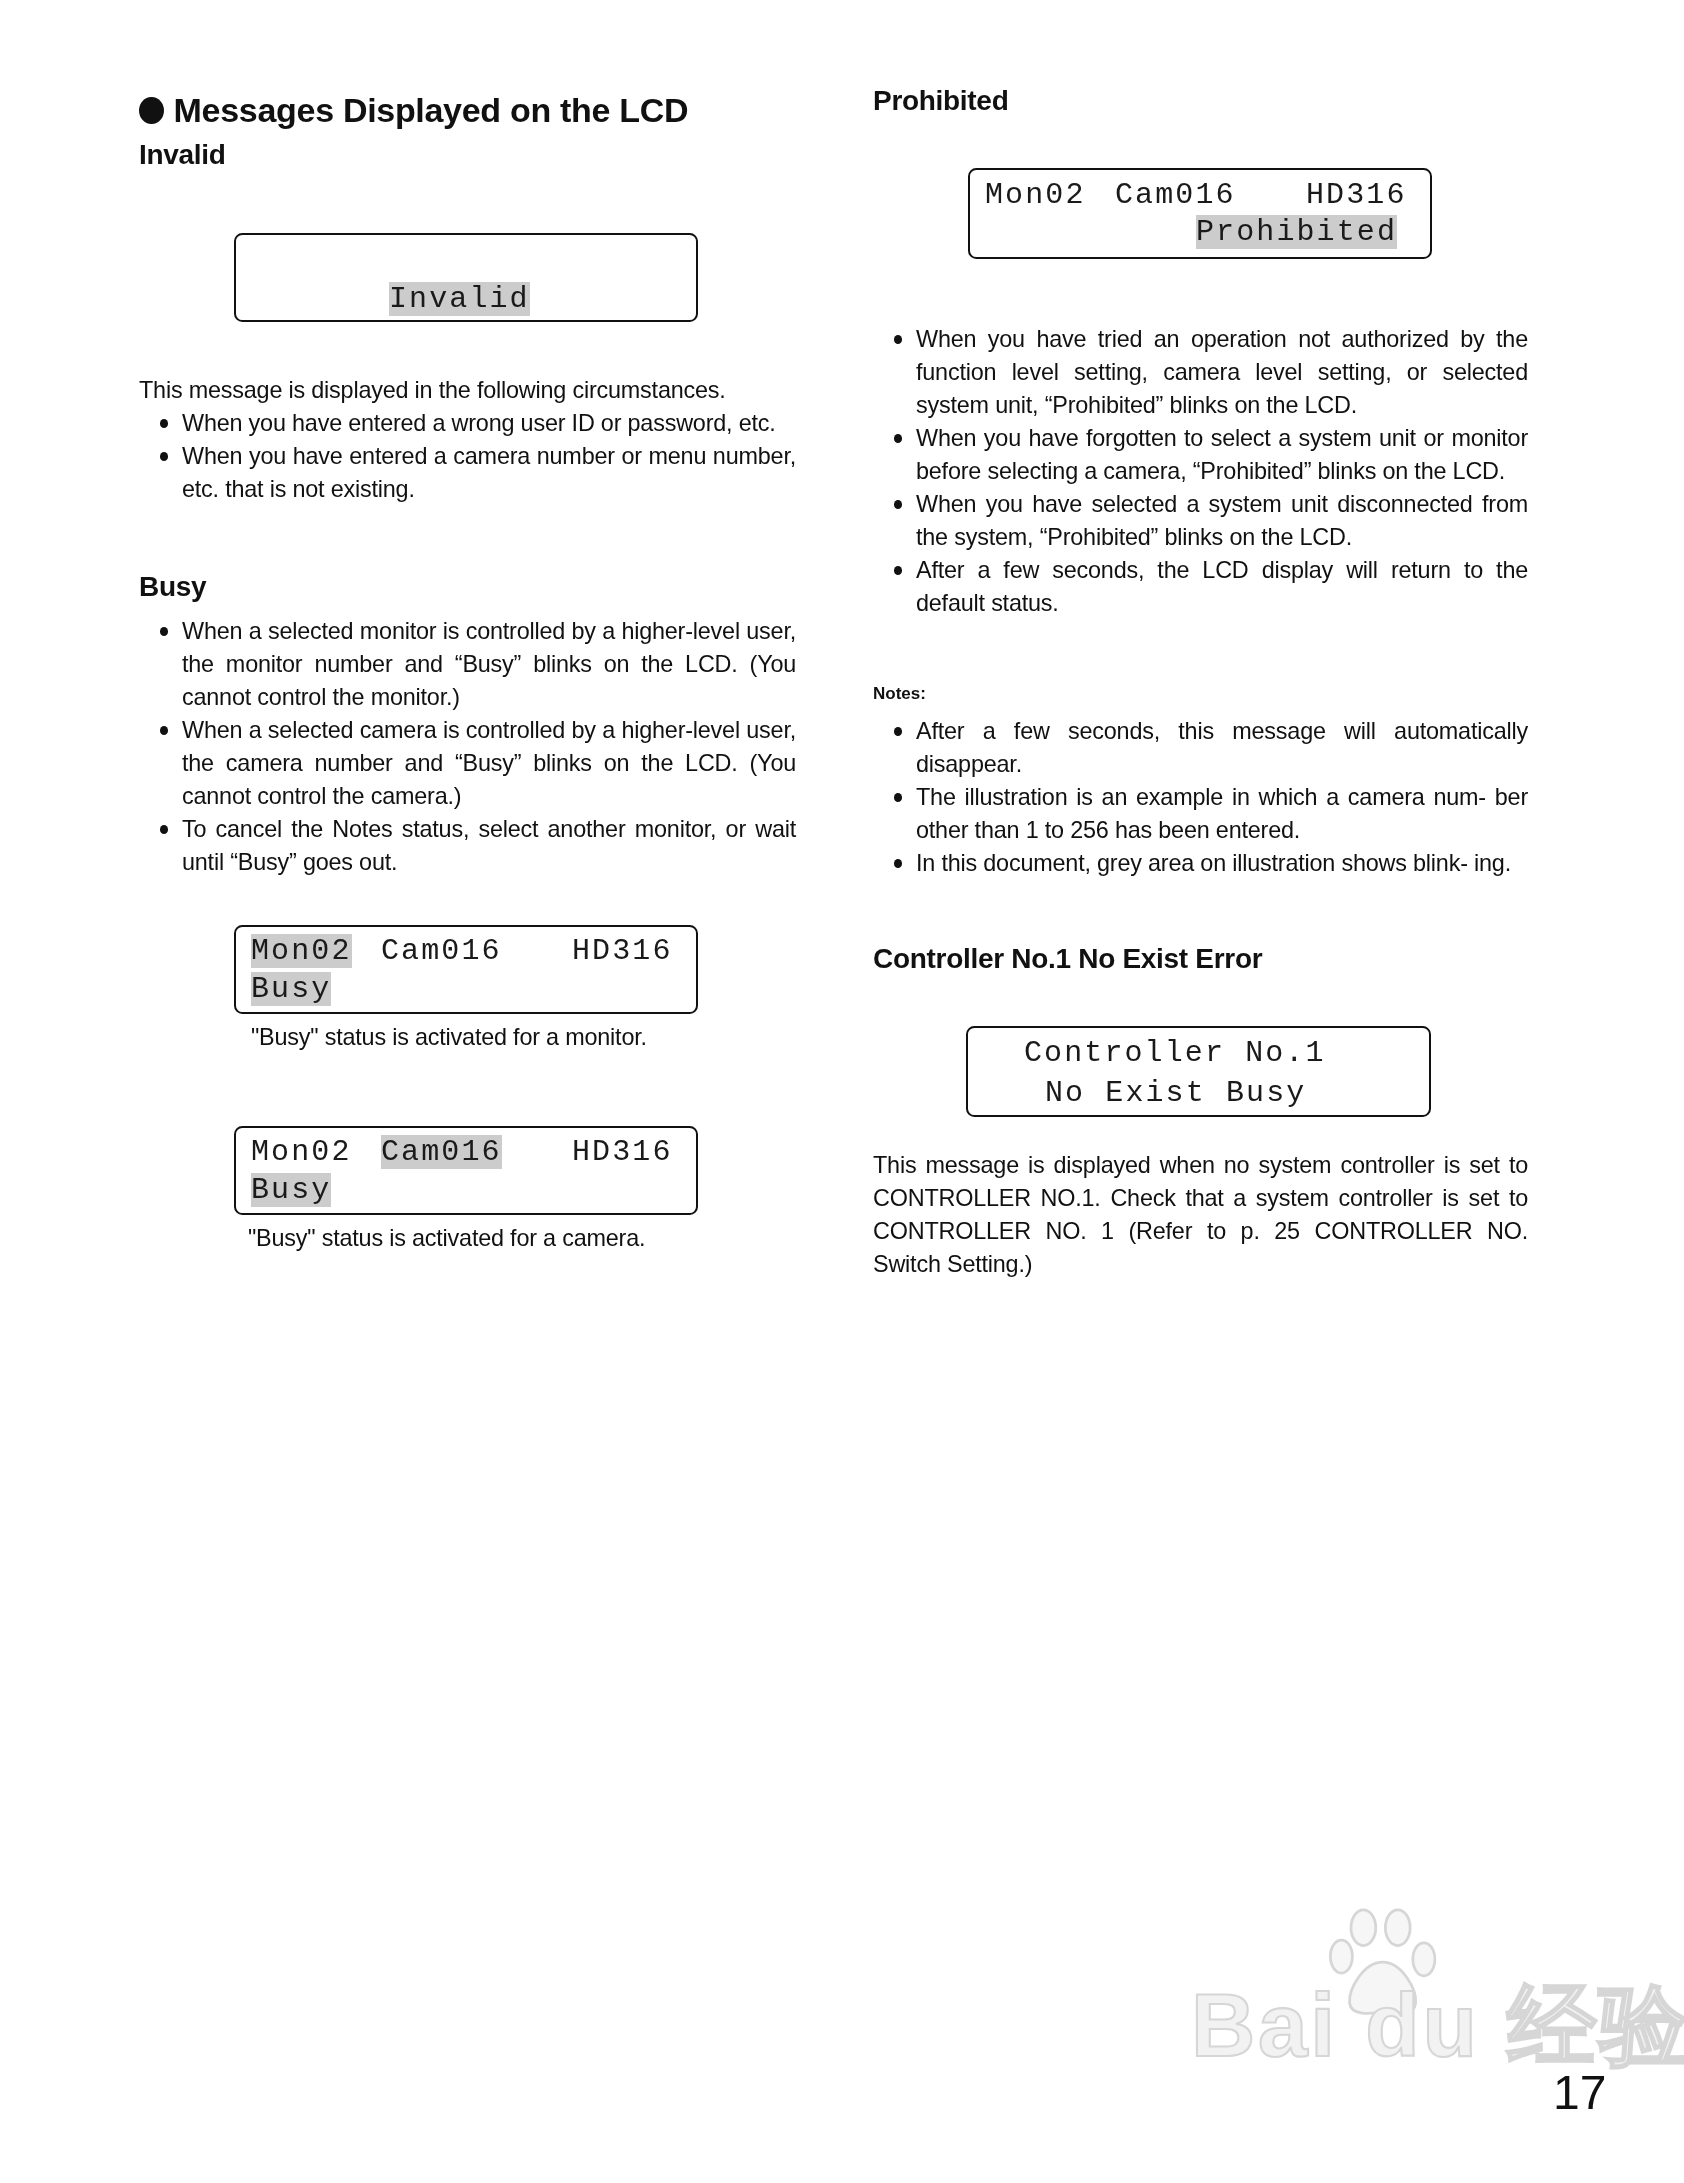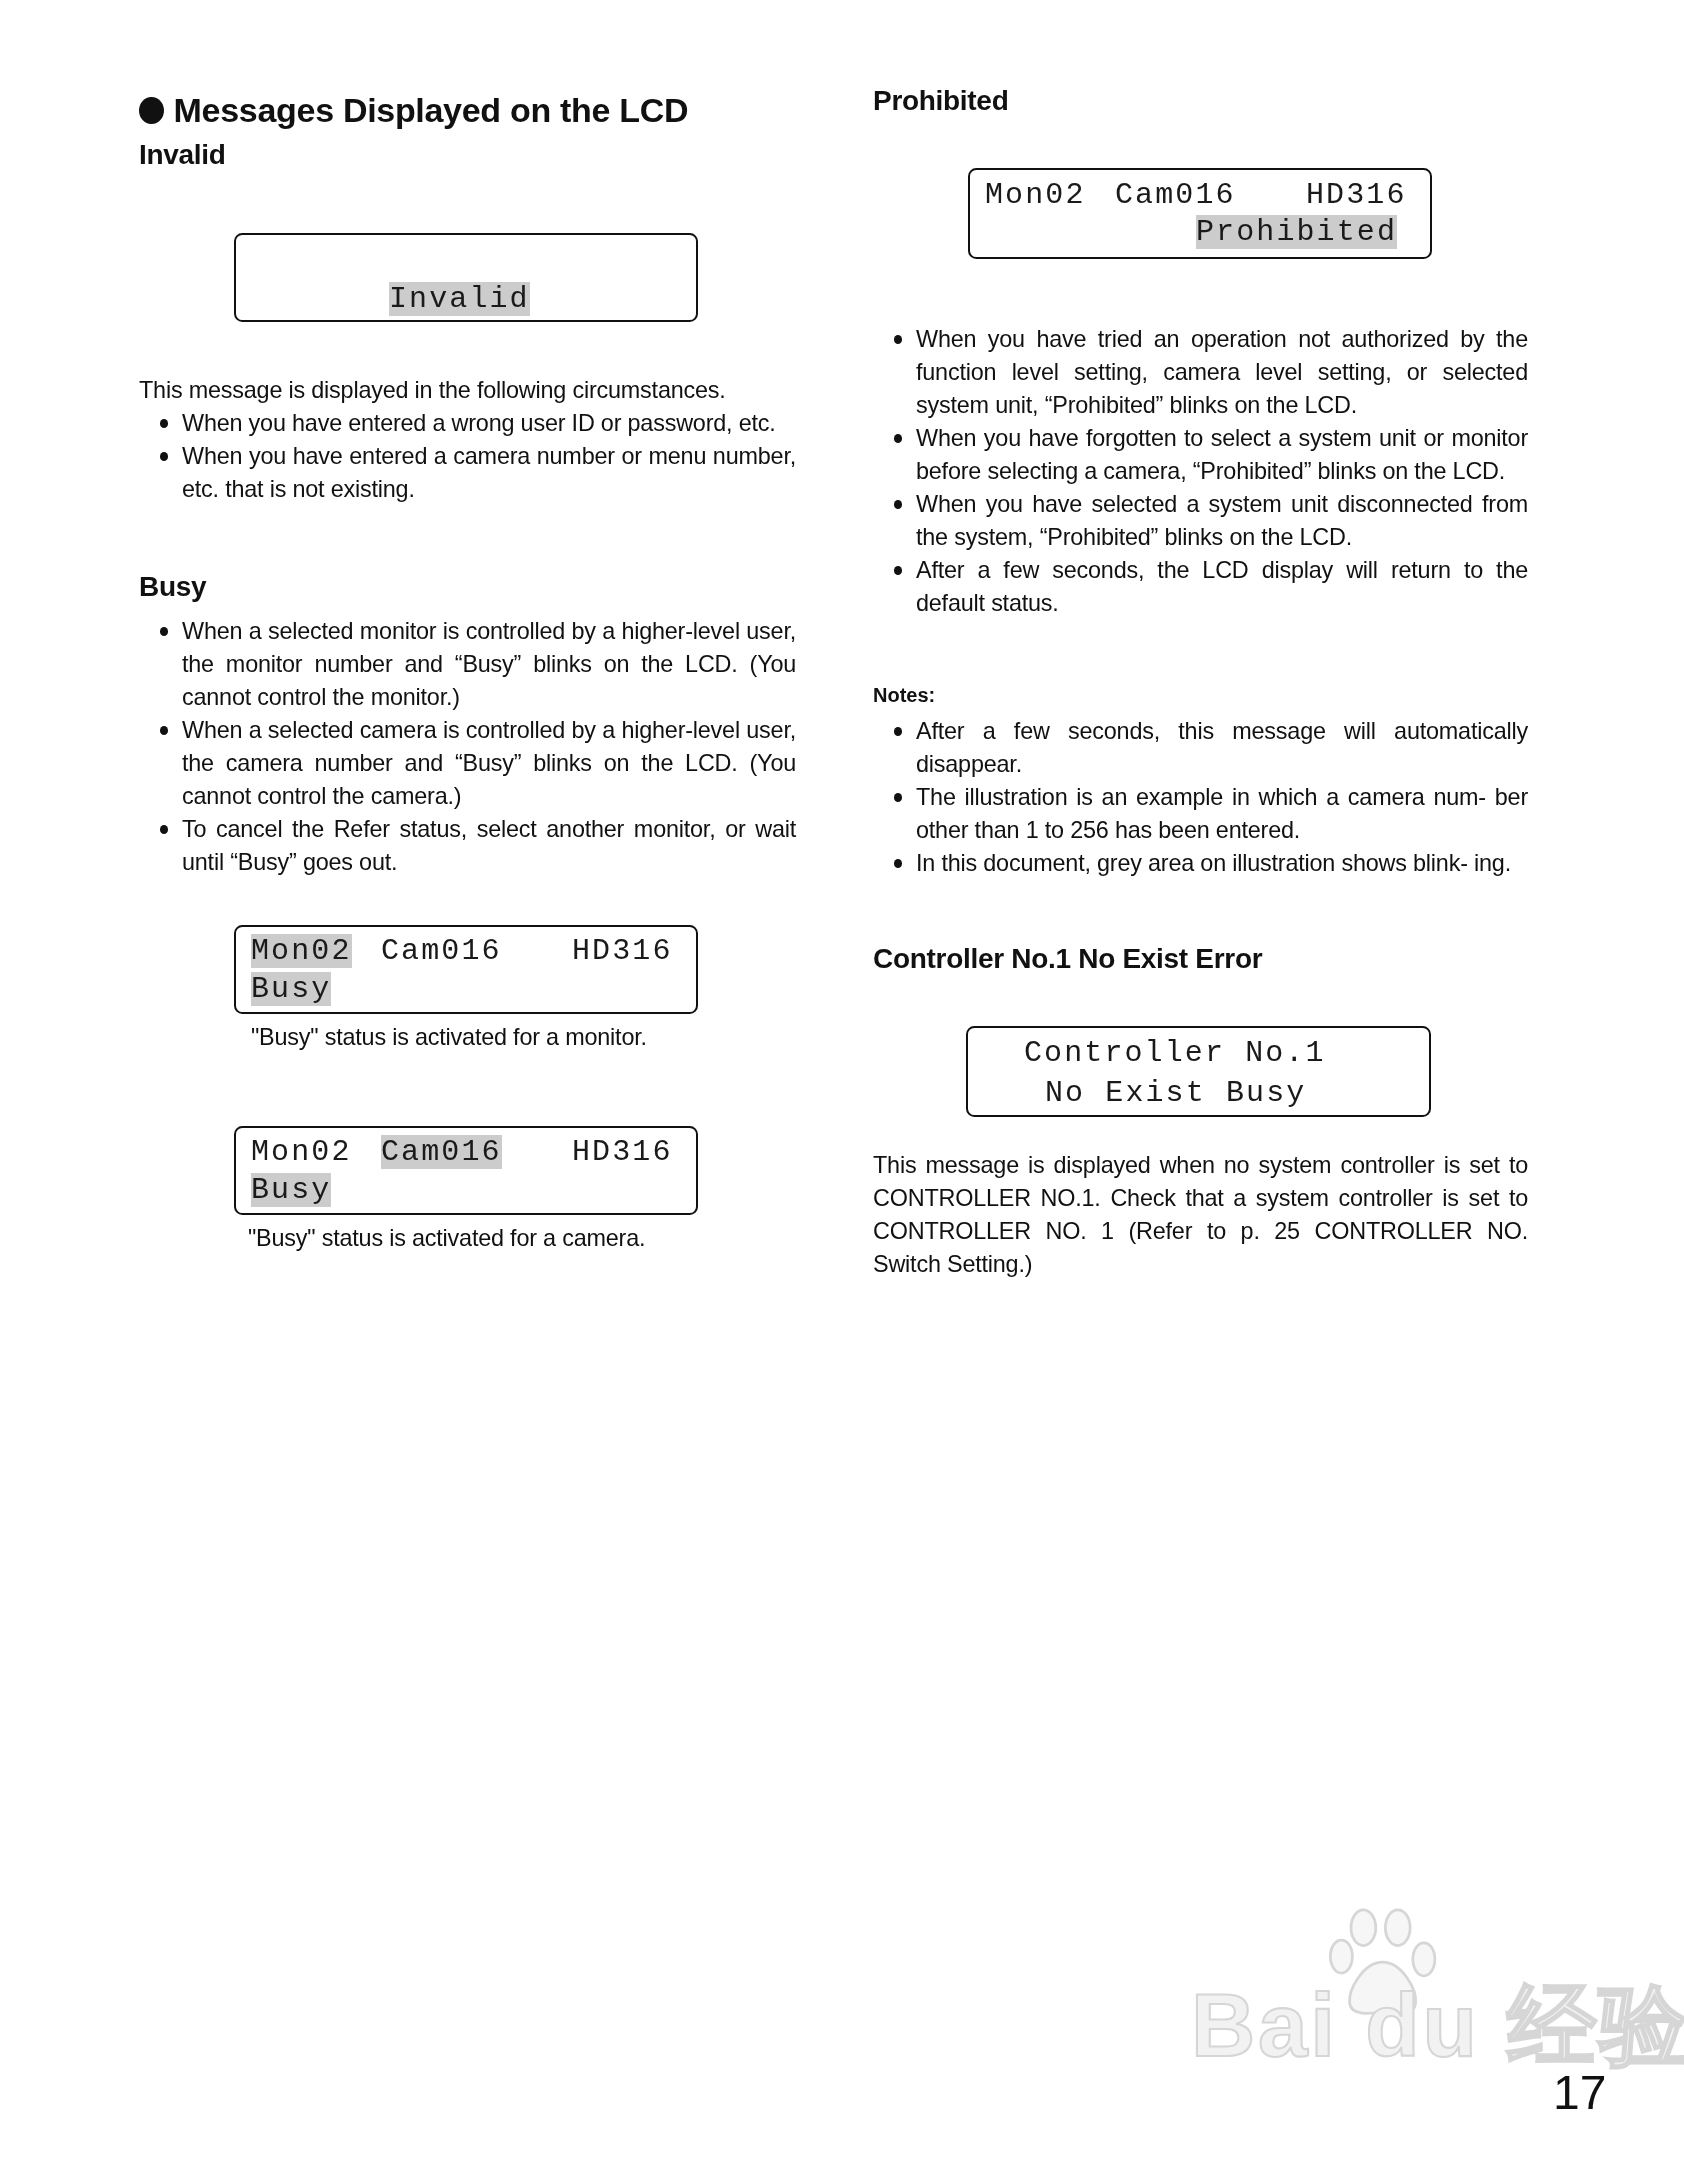--- a/index.html
+++ b/index.html
@@ -9,21 +9,21 @@
   }
   .abs { position: absolute; }
   .title {
     font-weight: bold; font-size: 34px; letter-spacing: -0.3px; white-space: nowrap;
   }
   .title .dot {
     display: inline-block; width: 25px; height: 27.5px; border-radius: 50%;
     background: #111; vertical-align: -2.1px; margin-right: 9.6px;
   }
   .h2 { font-weight: bold; font-size: 28px; letter-spacing: -0.3px; white-space: nowrap; }
-  .notes-h { font-weight: bold; font-size: 20px; }
+  .notes-h { font-weight: bold; font-size: 17px; }
   .para {
     font-size: 23.4px; line-height: 33px; text-align: justify; letter-spacing: -0.2px;
   }
   ul.blist { list-style: none; margin: 0; padding: 0; }
   ul.blist li {
     position: relative; padding-left: 43px; font-size: 23.4px; line-height: 33px;
     text-align: justify; letter-spacing: -0.2px;
   }
   ul.blist li .bullet {
     position: absolute; left: 20.6px; top: 11.7px; width: 8.3px; height: 9px;
@@ -65,21 +65,21 @@
 <div class="abs para" style="left:139px; top:374px; width:657px;">This message is displayed in the following circumstances.</div>
 <ul class="blist abs" style="left:139px; top:407px; width:657px;">
   <li><span class="bullet"></span><span>When you have entered a wrong user ID or password, etc.</span></li>
   <li><span class="bullet"></span><span>When you have entered a camera number or menu number, etc. that is not existing.</span></li>
 </ul>
 
 <div class="abs h2" style="left:139px; top:571px;">Busy</div>
 <ul class="blist abs" style="left:139px; top:615px; width:657px;">
   <li><span class="bullet"></span><span>When a selected monitor is controlled by a higher-level user, the monitor number and “Busy” blinks on the LCD. (You cannot control the monitor.)</span></li>
   <li><span class="bullet"></span><span>When a selected camera is controlled by a higher-level user, the camera number and “Busy” blinks on the LCD. (You cannot control the camera.)</span></li>
-  <li><span class="bullet"></span><span>To cancel the Refer status, select another monitor, or wait until “Busy” goes out.</span></li>
+  <li><span class="bullet"></span><span>To cancel the Notes status, select another monitor, or wait until “Busy” goes out.</span></li>
 </ul>
 
 <div class="lcd" style="left:234px; top:925px; width:464px; height:89px;">
   <span class="lcd-line blink" style="left:15px; top:6.9px;">Mon02</span>
   <span class="lcd-line" style="left:145px; top:6.9px;">Cam016</span>
   <span class="lcd-line" style="left:336px; top:6.9px;">HD316</span>
   <span class="lcd-line blink" style="left:15px; top:45px;">Busy</span>
 </div>
 <div class="abs caption" style="left:251px; top:1024px;">"Busy" status is activated for a monitor.</div>
 

